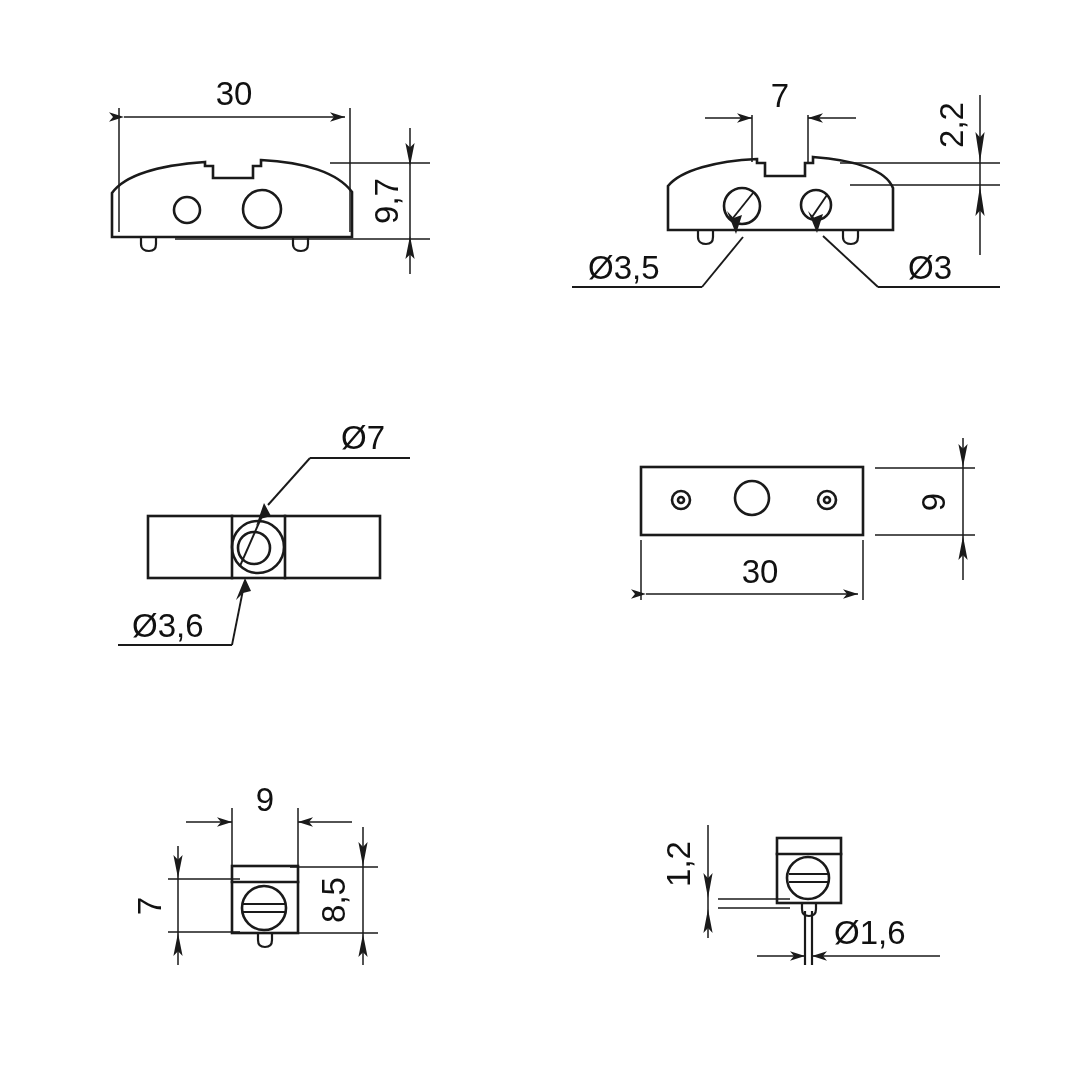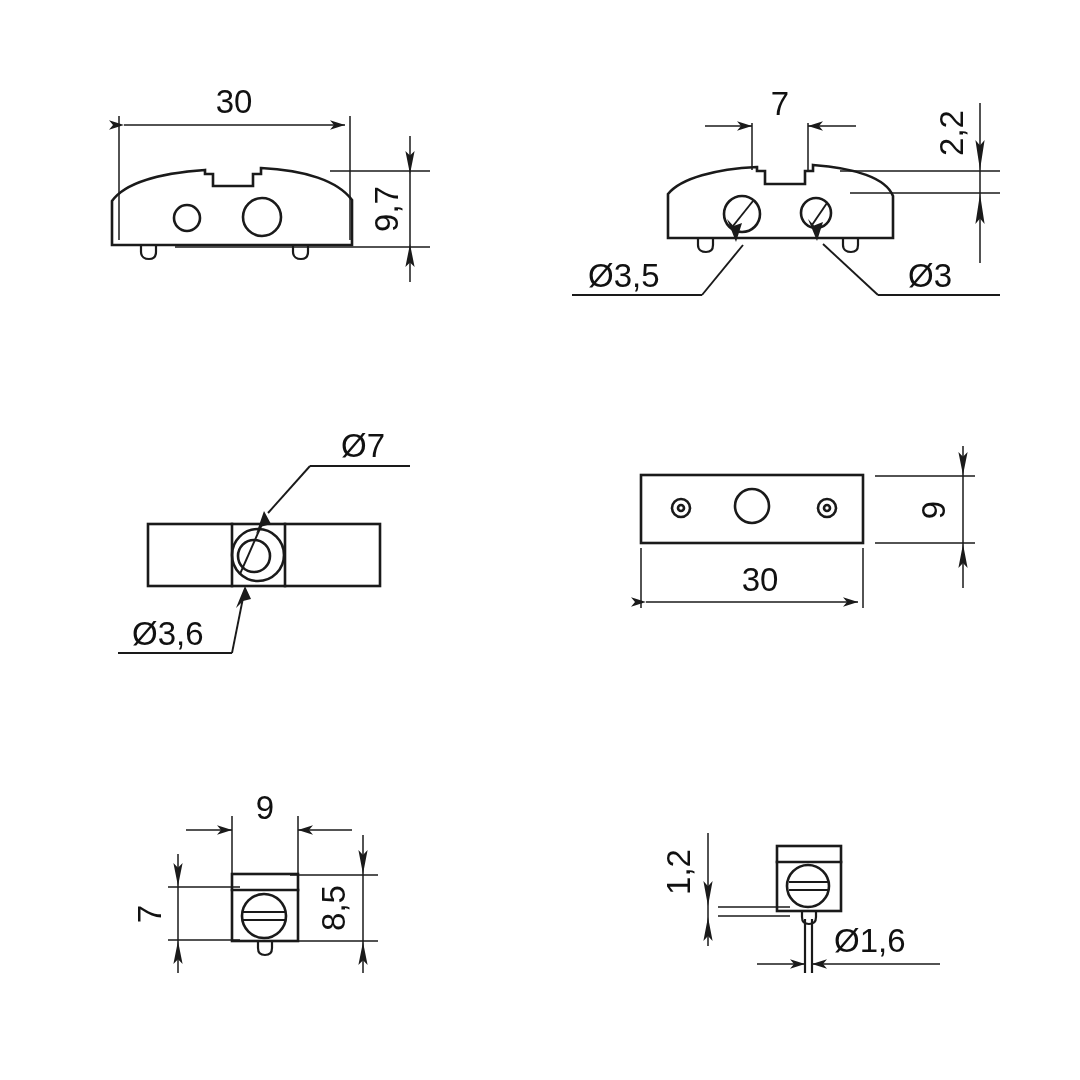--- a/index.html
+++ b/index.html
@@ -10,21 +10,20 @@
   body {
     width: 1080px;
     height: 1080px;
     font-family: "Liberation Sans", sans-serif;
     overflow: hidden;
   }
   #drawing-root {
     position: relative;
     width: 1080px;
     height: 1036px;
-    margin-top: 8px;
   }
   svg.sheet {
     display: block;
     width: 1080px;
     height: 1080px;
     background: #ffffff;
   }
   .obj    { fill: none; stroke: #1a1a1a; stroke-width: 2.6; stroke-linejoin: miter; stroke-linecap: square; }
   .objthin{ fill: none; stroke: #1a1a1a; stroke-width: 2.2; }
   .dim    { fill: none; stroke: #1a1a1a; stroke-width: 1.5; }

